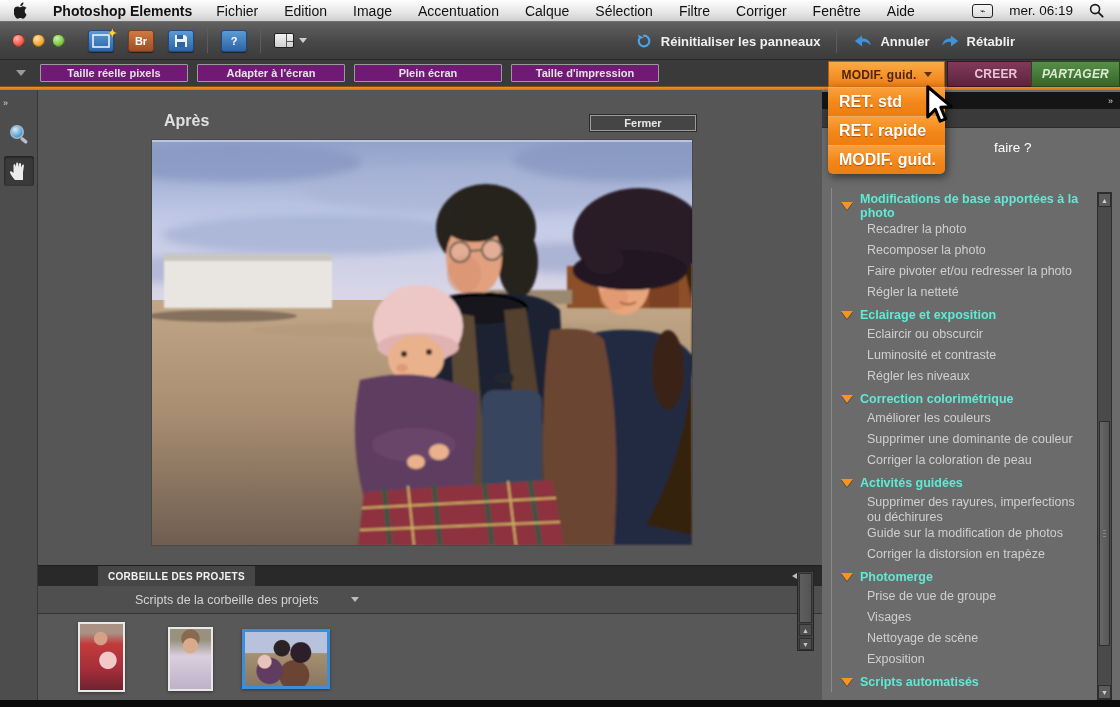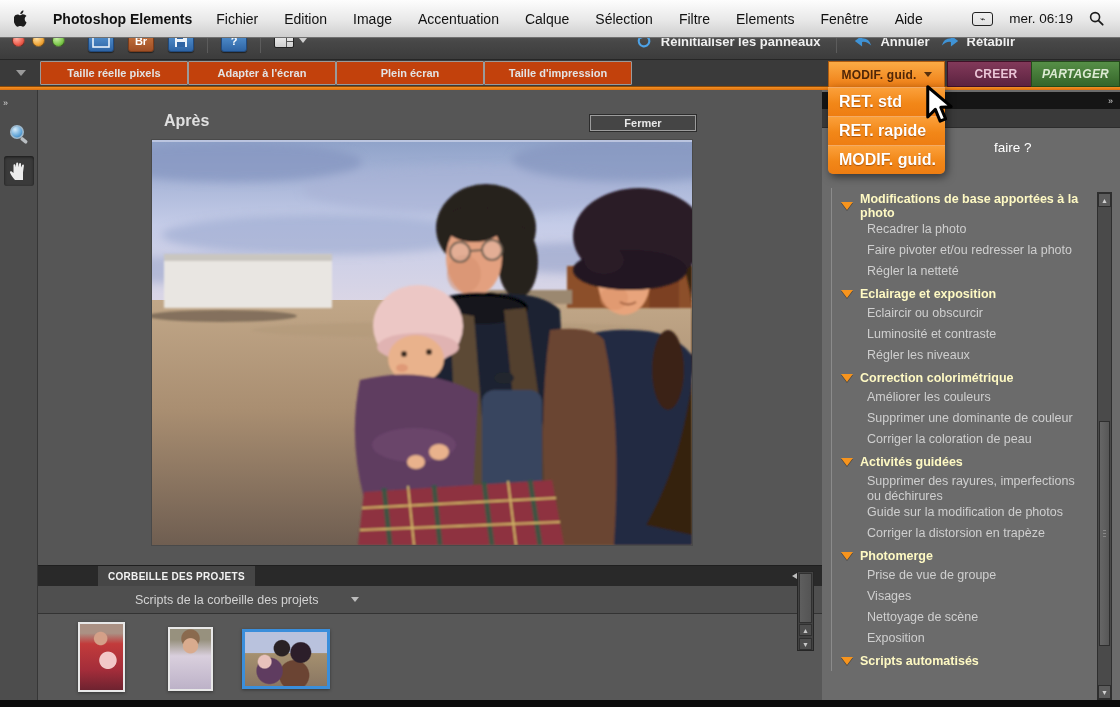--- a/index.html
+++ b/index.html
@@ -2,21 +2,21 @@
 <html><head>
 <meta charset="utf-8">
 <style>
   * { margin:0; padding:0; box-sizing:border-box; }
   html,body { width:1120px; height:707px; overflow:hidden; background:#000; }
   body { font-family:"Liberation Sans", sans-serif; }
   .stage { position:relative; width:1120px; height:707px; background:#565656; overflow:hidden; }
   .abs { position:absolute; }
 
   
-  .menubar { left:0; top:0; width:1120px; height:38px;
+  .menubar { left:0; top:0; width:1120px; height:22px;
     background:linear-gradient(#fdfdfd,#e8e8e8 55%,#cfcfcf);
     border-bottom:1px solid #707070; display:flex; align-items:center;
     font-size:14px; color:#111; z-index:40; }
   .mb-left { display:flex; align-items:center; gap:24px; padding-left:14px; }
   .mb-app { font-weight:bold; }
   .mb-item { cursor:default; }
   .mb-right { margin-left:auto; display:flex; align-items:center; gap:16px; padding-right:16px; }
   .apple { width:15px; height:17px; }
   .inputicon { width:21px; height:14px; border:1.6px solid #222; border-radius:3px;
     display:flex; align-items:center; justify-content:center; font-size:9px; color:#222; }
@@ -43,21 +43,21 @@
   .tbtxt { display:flex; align-items:center; gap:7px; color:#f0f0f0; font-size:13px; font-weight:bold; cursor:pointer; }
   .arrsvg { width:20px; height:16px; }
   .arrange-box { width:20px; height:15px; background:linear-gradient(#f2f2f2,#cfcfcf); border:1px solid #222; border-radius:2px; position:relative; }
   .arrange-box::after { content:""; position:absolute; left:11px; top:0; bottom:0; width:1px; background:#555; }
   .arrange-box::before { content:""; position:absolute; left:11px; right:0; top:7px; height:1px; background:#555; }
   .caret { width:0; height:0; border-left:4px solid transparent; border-right:4px solid transparent; border-top:5px solid #cfcfcf; margin-left:5px; }
 
   
   .optionsbar { left:0; top:60px; width:1120px; height:26px; background:#3a3a3a; display:flex; align-items:center; z-index:10; }
   .opt-caret { margin:0 14px 0 16px; width:0; height:0; border-left:5px solid transparent; border-right:5px solid transparent; border-top:6px solid #9a9a9a; }
-  .opt-btn { height:24px; min-width:148px; background:#c2410c; border:1px solid #9a9a9a;
+  .opt-btn { height:18px; min-width:148px; margin-right:9px; background:#701a75; border:1px solid #9a9a9a;
     color:#e3e3e3; font-size:11px; font-weight:bold; font-family:"Liberation Sans",sans-serif; border-radius:1px; cursor:pointer; }
   .orange-strip { left:0; top:86px; width:1120px; height:4px;
     background:linear-gradient(#f59023,#d96f0f); border-top:1px solid #8a4a08; z-index:10; }
 
   
   .mode-btn { top:61px; height:26px; display:flex; align-items:center; justify-content:center;
     font-size:12px; font-weight:bold; letter-spacing:.2px; cursor:pointer; z-index:45; }
   .mode-modif { left:828px; width:117px; background:linear-gradient(#fbab45,#ee7d14); color:#4f2608;
     border:1px solid #b05d10; border-bottom:none; }
   .mode-modif .dcaret { width:0; height:0; border-left:4px solid transparent; border-right:4px solid transparent; border-top:5px solid #58300d; margin-left:7px; }
@@ -123,21 +123,21 @@
 
   
   .rightpanel { left:822px; top:90px; width:298px; height:610px; background:#6b6b6b; }
   .rp-black { position:absolute; left:0; top:2px; width:298px; height:17px; background:#151515;
     color:#d8d8d8; font-size:9px; display:flex; align-items:center; justify-content:flex-end; padding-right:8px; letter-spacing:-1px; }
   .rp-dark { position:absolute; left:0; top:19px; width:298px; height:19px; background:#3a3a3a; border-bottom:1px solid #2d2d2d; }
   .rp-question { position:absolute; left:172px; top:50px; color:#fff; font-size:13.5px; }
   .guided-list { position:absolute; left:9px; top:98px; width:266px;
     border-left:1px solid rgba(255,255,255,.22); padding:4px 0 0 0; }
   .sec-title { display:flex; align-items:center; gap:7px; min-height:21px; padding-left:9px;
-    color:#fef9c3; font-size:12.5px; font-weight:bold; cursor:pointer; }
+    color:#5eead4; font-size:12.5px; font-weight:bold; cursor:pointer; }
   .tri { width:0; height:0; border-left:6px solid transparent; border-right:6px solid transparent;
     border-top:8px solid #f7941d; filter:drop-shadow(0 1px 0 rgba(0,0,0,.4)); }
   .sec-item { min-height:21px; padding:2px 14px 0 35px; color:#cfcfcf; font-size:12.5px; line-height:14.5px; cursor:pointer; }
   .rp-scroll { position:absolute; left:275px; top:102px; width:15px; height:508px; background:#4a4a4a; border:1px solid #2e2e2e; }
   .rp-scroll .sbtn { position:absolute; left:0; right:0; height:14px; background:#5c5c5c; border:1px solid #2e2e2e;
     color:#d2d2d2; font-size:7px; display:flex; align-items:center; justify-content:center; cursor:pointer; }
   .rp-scroll .up { top:0; } .rp-scroll .dn { bottom:0; }
   .rp-scroll .sthumb { position:absolute; left:1px; right:1px; top:228px; height:225px;
     background:linear-gradient(90deg,#666,#575757); border:1px solid #2e2e2e; cursor:pointer; }
   .grip { position:absolute; left:3px; right:3px; top:50%; height:8px; margin-top:-4px;
@@ -157,21 +157,21 @@
       </svg>
       <span class="mb-app">Photoshop Elements</span>
       <span class="mb-menus" style="display:flex;gap:26px;">
           <span class="mb-item">Fichier</span>
           <span class="mb-item">Edition</span>
           <span class="mb-item">Image</span>
           <span class="mb-item">Accentuation</span>
           <span class="mb-item">Calque</span>
           <span class="mb-item">Sélection</span>
           <span class="mb-item">Filtre</span>
-          <span class="mb-item">Elements</span>
+          <span class="mb-item">Corriger</span>
           <span class="mb-item">Fenêtre</span>
           <span class="mb-item">Aide</span>
         </span>
     </div>
     <div class="mb-right">
       <span class="inputicon">⌁</span>
       <span style="font-size:13.5px;">mer. 06:19</span>
       <svg class="spot" viewBox="0 0 16 16">
         <circle cx="6.5" cy="6.5" r="4.8" fill="none" stroke="#1c1c1c" stroke-width="1.7"></circle>
         <line x1="10.2" y1="10.2" x2="14.6" y2="14.6" stroke="#1c1c1c" stroke-width="1.9" stroke-linecap="round"></line>
@@ -400,20 +400,21 @@
       <span>››</span>
     </div>
     <div class="rp-dark"></div>
     <span class="rp-question">faire ?</span>
     <div class="guided-list">
         <div class="sec-title">
           <span class="tri"></span>
           <span>Modifications de base apportées à la photo</span>
         </div>
         <div class="sec-item">Recadrer la photo</div>
+        <div class="sec-item">Recomposer la photo</div>
         <div class="sec-item">Faire pivoter et/ou redresser la photo</div>
         <div class="sec-item">Régler la netteté</div>
         <div class="sec-title">
           <span class="tri"></span>
           <span>Eclairage et exposition</span>
         </div>
         <div class="sec-item">Eclaircir ou obscurcir</div>
         <div class="sec-item">Luminosité et contraste</div>
         <div class="sec-item">Régler les niveaux</div>
         <div class="sec-title">

